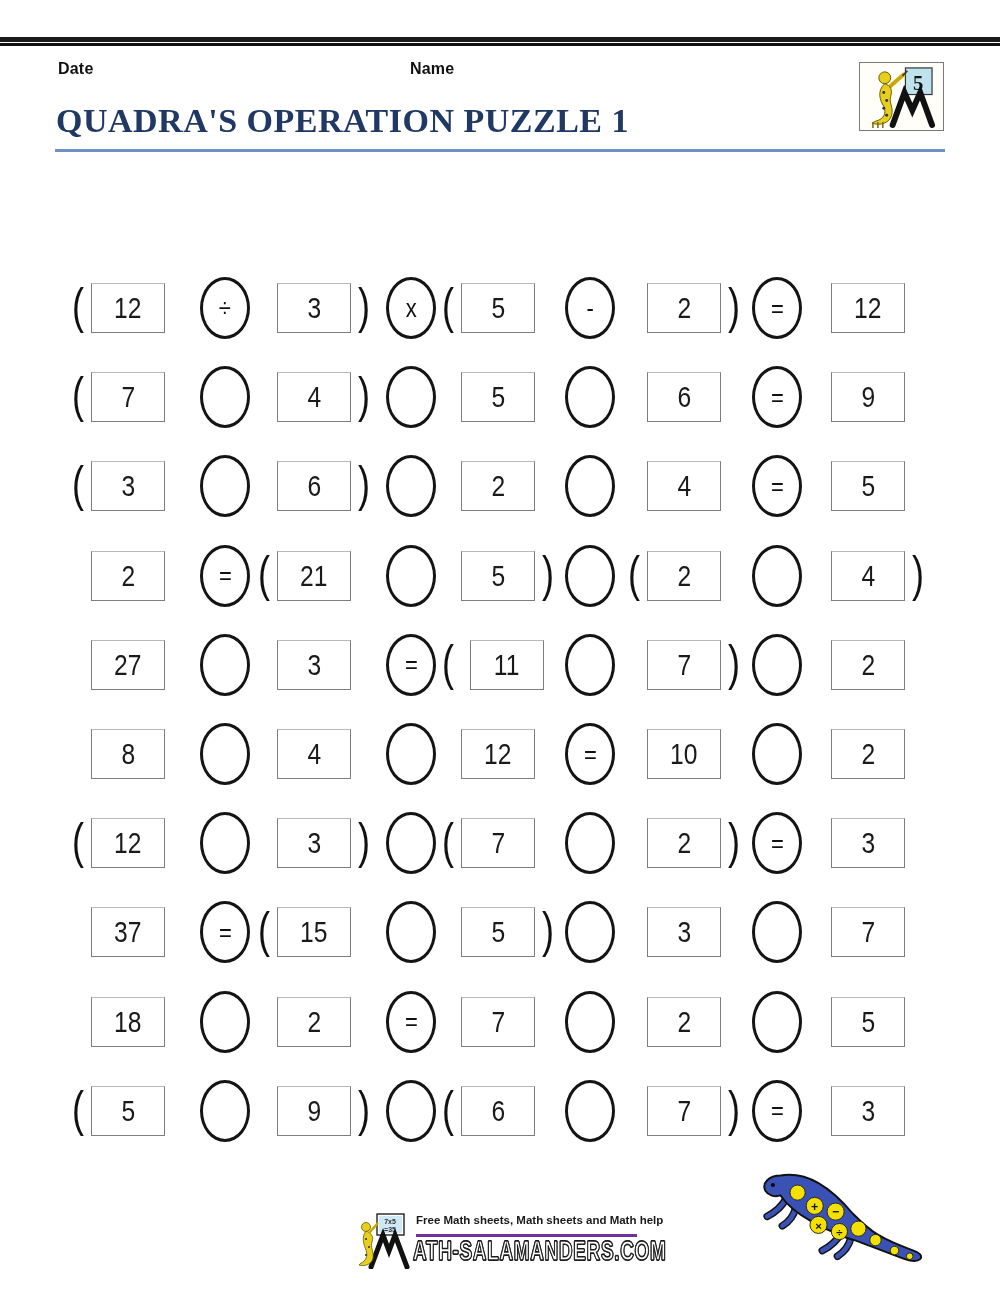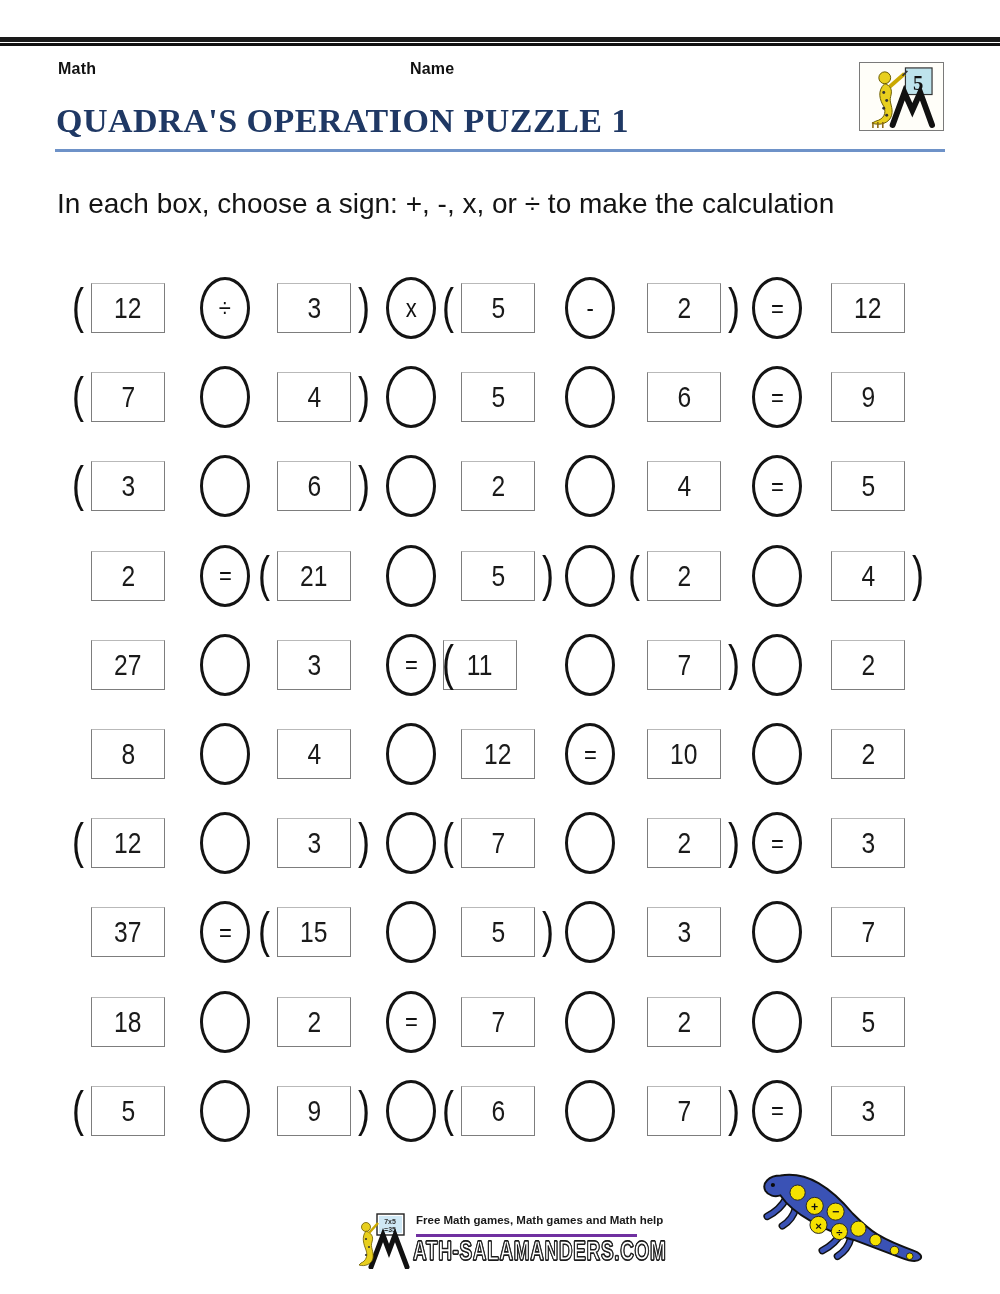--- a/index.html
+++ b/index.html
@@ -52,21 +52,21 @@
     text-shadow:1px 0 0 #1c1c1c,-1px 0 0 #1c1c1c,0 1px 0 #1c1c1c,0 -1px 0 #1c1c1c;
     transform:scaleX(.7);transform-origin:left top;letter-spacing:1px;
   }
   .blue-salamander{position:absolute;left:752px;top:1156px;width:190px;height:115px;}
 </style>
 </head>
 <body>
 
 <div class="topbar"></div>
 
-<div class="name-label">Math</div>
+<div class="name-label">Date</div>
 <div class="date-label">Name</div>
 
 <div class="logo-box">
   <svg width="83" height="67" viewBox="0 0 84 68">
     <rect x="46" y="5" width="27" height="27" fill="#bee3ec" stroke="#333" stroke-width="1.2"></rect>
     <text x="59" y="27" font-size="21" font-family="Liberation Serif, serif" font-weight="bold" fill="#111" text-anchor="middle">5</text>
     <path d="M33,63 L45,30 L53,48 L61,30 L73,63" stroke="#111" stroke-width="6" fill="none" stroke-linecap="round"></path>
     <line x1="30" y1="24" x2="45" y2="11" stroke="#caa800" stroke-width="4"></line>
     <line x1="43" y1="13" x2="48" y2="8" stroke="#333" stroke-width="1.6"></line>
     <circle cx="25" cy="15" r="6" fill="#e8cf1e" stroke="#6b5b00" stroke-width="1"></circle>
@@ -76,21 +76,20 @@
     <circle cx="24" cy="46" r="1.5" fill="#333"></circle>
     <circle cx="27" cy="53" r="1.5" fill="#333"></circle>
     <path d="M13,60 V66 M18,60 V66 M23,60 V66" stroke="#8B6914" stroke-width="1.6"></path>
   </svg>
 </div>
 
 <div class="page-title">QUADRA'S OPERATION PUZZLE 1</div>
 <div class="title-rule"></div>
 
 <div class="instructions">
-  <div>In each box, choose a sign: +, -, x, or ÷ to make the calculation</div>
 </div>
 
 <div id="puzzle-grid">
     <div class="prow" style="top: 277px;">
       <div class="nbox" style="left: 91px;">
         <span class="nval">12</span>
       </div>
       <div class="nbox" style="left: 277px;">
         <span class="nval">3</span>
       </div>
@@ -215,21 +214,21 @@
       <span class="paren" style="left: 538px;">)</span>
       <span class="paren" style="left: 908px;">)</span>
     </div>
     <div class="prow" style="top: 633.8px;">
       <div class="nbox" style="left: 91px;">
         <span class="nval">27</span>
       </div>
       <div class="nbox" style="left: 277px;">
         <span class="nval">3</span>
       </div>
-      <div class="nbox" style="left: 443px; align-items: center;">
+      <div class="nbox" style="left: 470px; align-items: center;">
         <span class="nval">11</span>
       </div>
       <div class="nbox" style="left: 647px;">
         <span class="nval">7</span>
       </div>
       <div class="nbox" style="left: 831px;">
         <span class="nval">2</span>
       </div>
       <div class="ocirc" style="left: 200px;">
         <span class="oval"></span>
@@ -410,21 +409,21 @@
   <text x="34" y="21" font-size="7" font-weight="bold" fill="#333" text-anchor="middle">=35</text>
   <path d="M15,56 L27,24 L33,40 L39,24 L51,56" stroke="#111" stroke-width="5" fill="none" stroke-linecap="round"></path>
   <circle cx="10" cy="16" r="4.5" fill="#e8cf1e" stroke="#6b5b00" stroke-width="0.8"></circle>
   <path d="M10,20 C5,26 8,34 10,39 C12,45 10,50 5,52 L3,54 C9,56 16,53 17,47 C18,40 14,36 16,31 C18,25 15,22 10,20 Z" fill="#e8cf1e" stroke="#6b5b00" stroke-width="0.8"></path>
   <line x1="13" y1="22" x2="22" y2="12" stroke="#caa800" stroke-width="2.6"></line>
   <circle cx="10" cy="28" r="1.1" fill="#333"></circle>
   <circle cx="13" cy="36" r="1.1" fill="#333"></circle>
   <circle cx="10" cy="44" r="1.1" fill="#333"></circle>
 </svg>
 
-<div class="tagline">Free Math games, Math games and Math help</div>
+<div class="tagline">Free Math sheets, Math sheets and Math help</div>
 <div class="purple-rule"></div>
 <div class="wordmark">ATH-SALAMANDERS.COM</div>
 
 <svg class="blue-salamander" viewBox="0 0 200 120">
   <path d="M36,44 C32,52 26,58 16,63" stroke="#111" stroke-width="8" fill="none" stroke-linecap="round"></path>
   <path d="M46,54 C44,62 40,68 32,73" stroke="#111" stroke-width="8" fill="none" stroke-linecap="round"></path>
   <path d="M94,80 C90,88 84,94 74,99" stroke="#111" stroke-width="8" fill="none" stroke-linecap="round"></path>
   <path d="M104,86 C102,94 98,100 90,105" stroke="#111" stroke-width="8" fill="none" stroke-linecap="round"></path>
   <path d="M36,44 C32,52 26,58 16,63" stroke="#3a52b5" stroke-width="5" fill="none" stroke-linecap="round"></path>
   <path d="M46,54 C44,62 40,68 32,73" stroke="#3a52b5" stroke-width="5" fill="none" stroke-linecap="round"></path>

